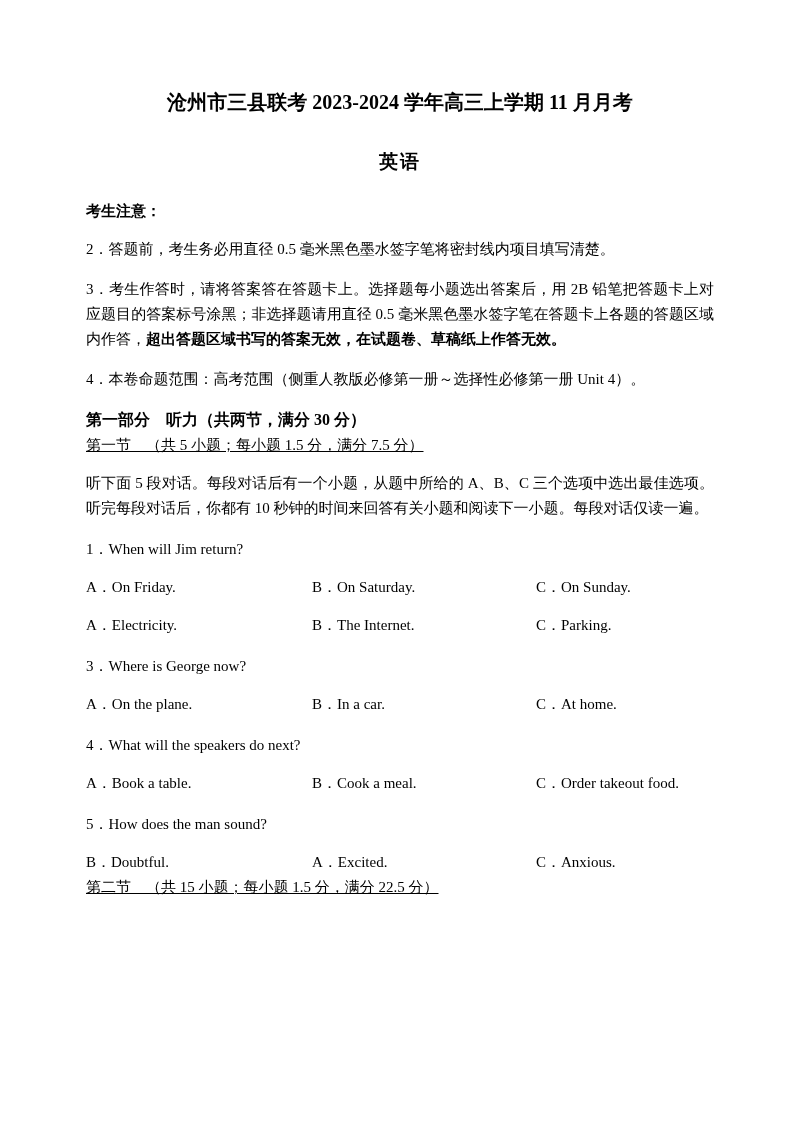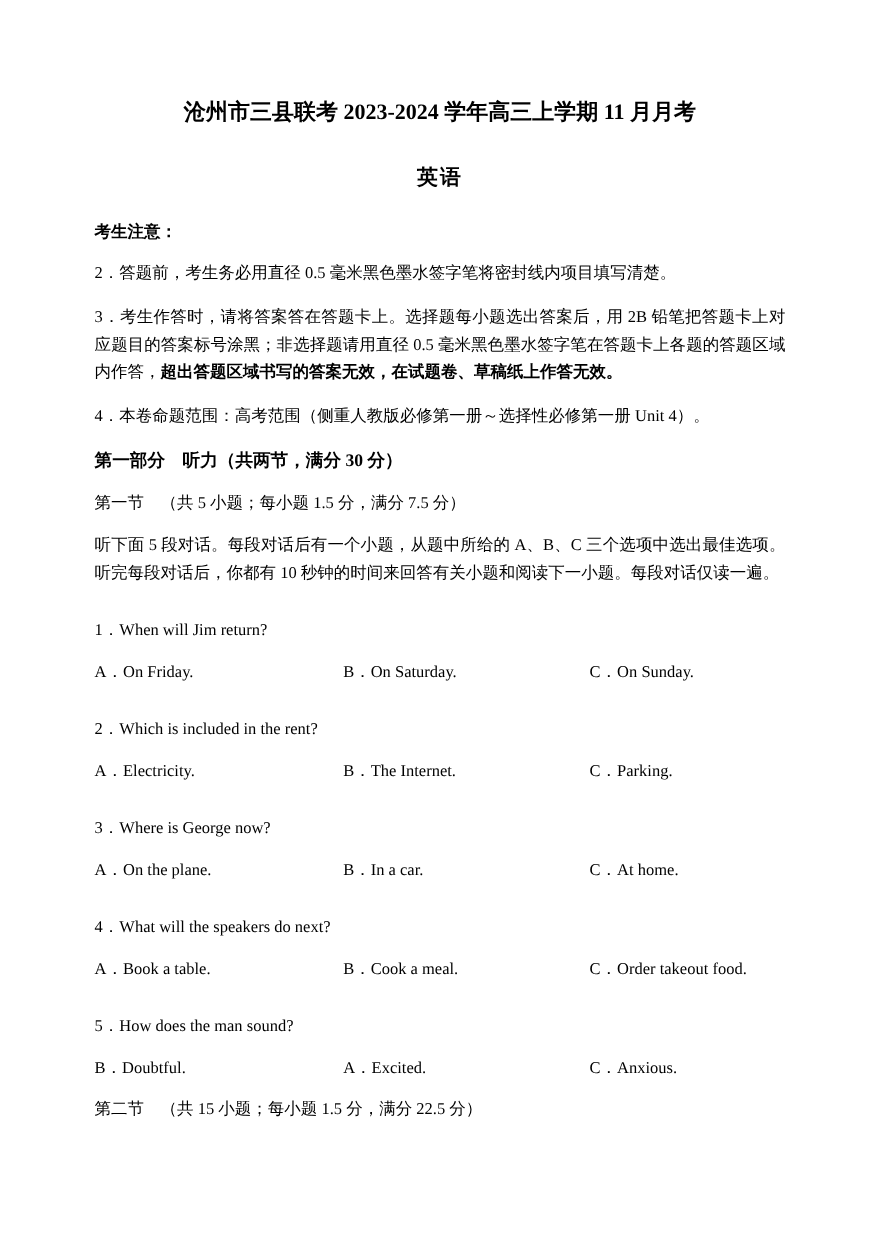--- a/index.html
+++ b/index.html
@@ -57,25 +57,25 @@
   }
 
   .part-heading {
     margin-top: 12px;
     font-size: 16px;
     line-height: 26px;
     font-weight: 700;
   }
 
   .section-heading {
-    margin-top: 13px;
+    text-decoration: underline;
   }
 
   .stem {
-    margin-top: 27px;
+    margin-top: 16px;
   }
 
   .options {
     margin-top: 13px;
     display: grid;
     grid-template-columns: 226px 224px 1fr;
   }
 
   .option {
     white-space: nowrap;
@@ -108,21 +108,20 @@
   <div class="question">
     <div class="stem">1．When will Jim return?</div>
     <div class="options">
       <span class="option">A．On Friday.</span>
       <span class="option">B．On Saturday.</span>
       <span class="option">C．On Sunday.</span>
     </div>
   </div>
 
   <div class="question">
-    <div class="stem">2．Which is included in the rent?</div>
     <div class="options">
       <span class="option">A．Electricity.</span>
       <span class="option">B．The Internet.</span>
       <span class="option">C．Parking.</span>
     </div>
   </div>
 
   <div class="question">
     <div class="stem">3．Where is George now?</div>
     <div class="options">

